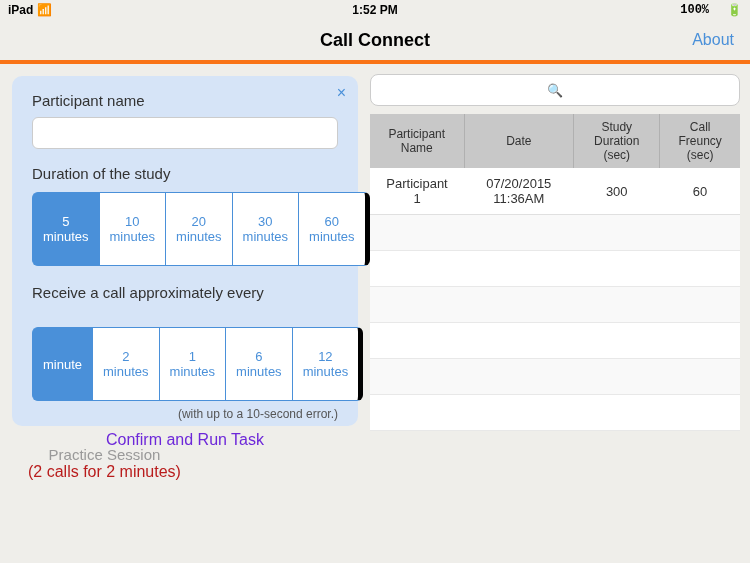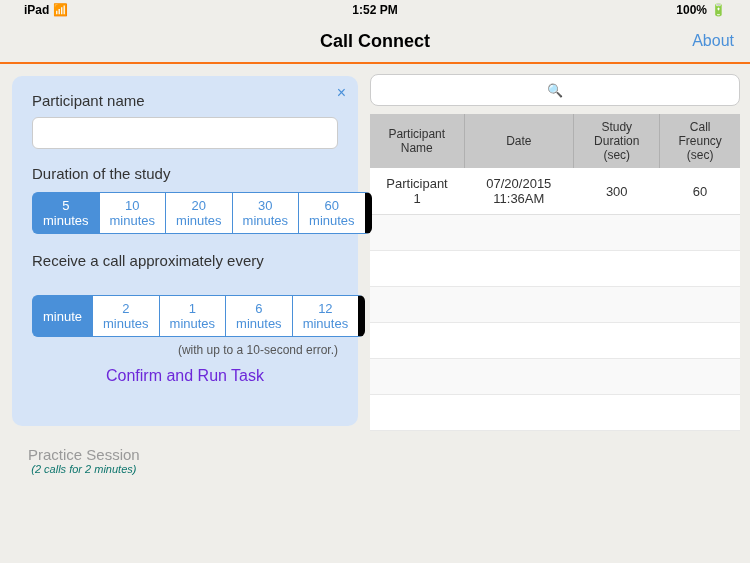--- a/index.html
+++ b/index.html
@@ -12,32 +12,32 @@
       position: relative;
     }
 
     
     .status-bar {
       display: flex;
       justify-content: space-between;
       align-items: center;
       height: 20px;
       background: #efeeea;
-      padding: 0 24px;
+      padding: 0 8px;
       font-size: 12px;
       font-weight: 600;
     }
     .status-left { display: flex; align-items: center; gap: 4px; }
     .status-center { position: absolute; left: 50%; transform: translateX(-50%); font-size: 12px; font-weight: 600; }
-    .status-right { display: flex; gap: 4px; font-size: 12px; }
+    .status-right { display: flex; gap: 18px; font-size: 12px; font-family: Liberation Mono, monospace; }
 
     
     .header {
       background: #efeeea;
-      border-bottom: 2px solid #f97316;
+      border-bottom: 4px solid #f97316;
       height: 44px;
       display: flex;
       align-items: center;
       justify-content: center;
       position: relative;
     }
     .header-title {
       font-size: 18px;
       font-weight: 700;
       color: #000;
@@ -113,26 +113,26 @@
     .button-group {
       display: flex;
       gap: 0;
     }
 
     .seg-btn {
       border: 1px solid #4a90d9;
       background: white;
       color: #4a90d9;
       font-size: 13px;
-      padding: 5px 10px;
+      padding: 21px 10px;
       cursor: pointer;
       border-right: none;
     }
     .seg-btn:first-child { border-radius: 6px 0 0 6px; }
-    .seg-btn:last-child { border-radius: 0 6px 6px 0; border-right: 7px solid #000000; }
+    .seg-btn:last-child { border-radius: 0 6px 6px 0; border-right: 5px solid #000000; }
     .seg-btn.active {
       background: #4a90d9;
       color: white;
     }
 
     .call-freq-label {
       font-size: 15px;
       font-weight: 500;
       color: #333;
       margin-bottom: 26px;
@@ -164,23 +164,22 @@
       margin-top: 8px;
     }
     .bottom-btn {
       text-align: center;
     }
     .bottom-btn-title {
       font-size: 15px;
       color: #999;
     }
     .bottom-btn-sub {
-      font-size: 11px;
-      color: #0f766e;
-      font-style: italic;
+      font-size: 16px;
+      color: #b91c1c;
     }
 
     
     .right-panel {
       flex: 1;
       padding: 10px 10px 10px 0;
       display: flex;
       flex-direction: column;
     }
 

